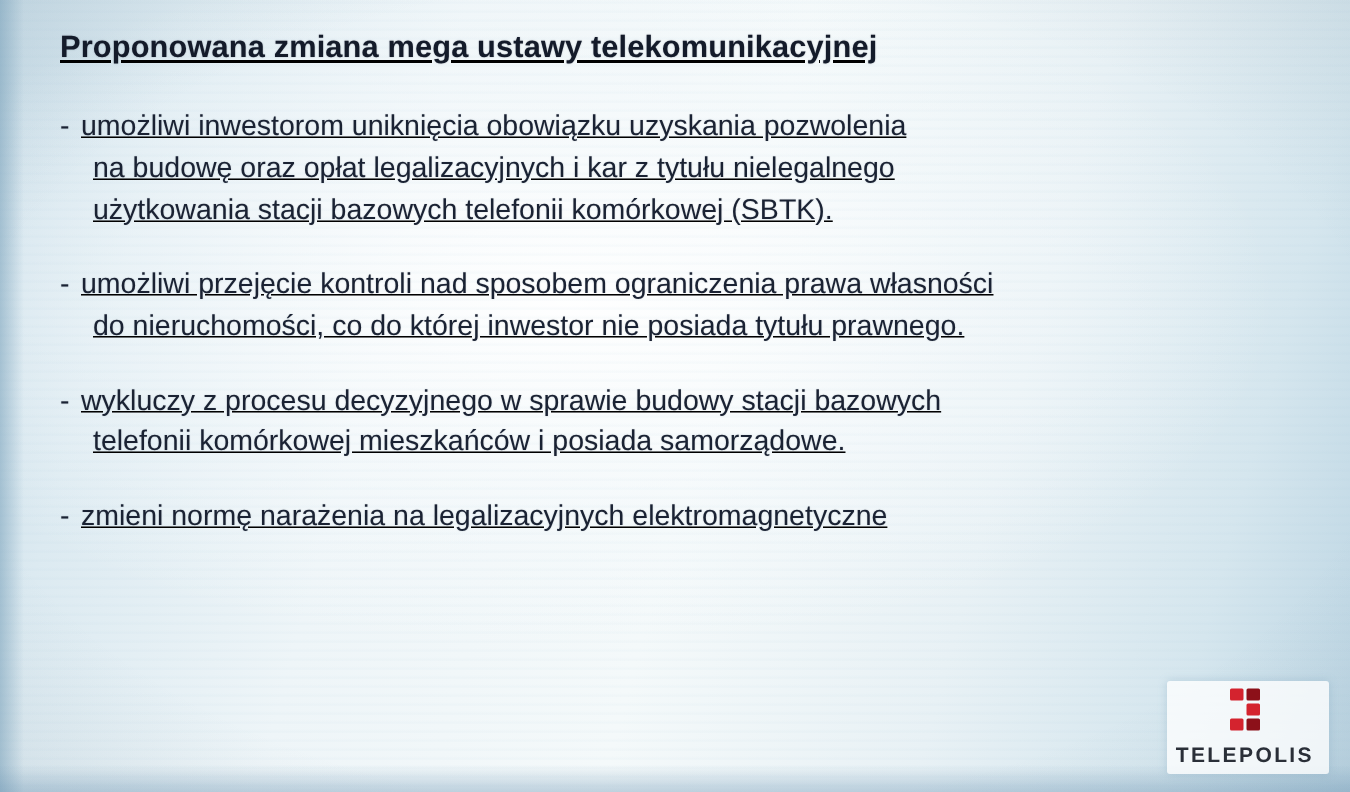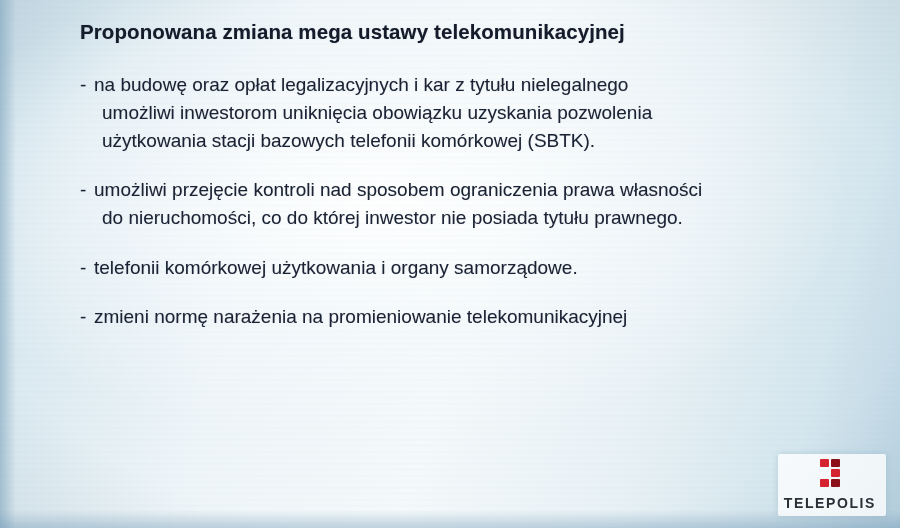--- a/index.html
+++ b/index.html
@@ -54,21 +54,22 @@
   #edge-bottom {
     position: absolute;
     left: 0; right: 0; bottom: 0; height: 18px;
     background: linear-gradient(0deg, rgba(110,150,180,0.40), rgba(110,150,180,0));
     pointer-events: none;
   }
 
   .content {
     position: relative;
     z-index: 3;
-    padding: 18px 30px 0 80px;
+    padding: 18px 30px 0 40px;
+    text-decoration: underline;
   }
 
   .title {
     font-weight: bold;
     font-size: 20.5px;
     line-height: 1.32;
     color: #141b2a;
     letter-spacing: 0.1px;
     margin: 0 0 26px 0;
     text-shadow: 0 0 1px rgba(20,30,50,0.35);
@@ -147,39 +148,40 @@
   <div class="content">
 
     <h1 class="title">
       <span>Proponowana zmiana mega ustawy telekomunikacyjnej</span>
     </h1>
 
     <ul class="bullets">
 
       <li class="bullet">
         <span class="dash">-</span>
+        <span class="ln">umożliwi inwestorom uniknięcia obowiązku uzyskania pozwolenia</span>
         <span class="ln">na budowę oraz opłat legalizacyjnych i kar z tytułu nielegalnego</span>
-        <span class="ln">umożliwi inwestorom uniknięcia obowiązku uzyskania pozwolenia</span>
         <span class="ln">użytkowania stacji bazowych telefonii komórkowej (SBTK).</span>
       </li>
 
       <li class="bullet">
         <span class="dash">-</span>
         <span class="ln">umożliwi przejęcie kontroli nad sposobem ograniczenia prawa własności</span>
         <span class="ln">do nieruchomości, co do której inwestor nie posiada tytułu prawnego.</span>
       </li>
 
       <li class="bullet">
         <span class="dash">-</span>
-        <span class="ln">telefonii komórkowej użytkowania i organy samorządowe.</span>
-      </li>
-
-      <li class="bullet">
-        <span class="dash">-</span>
-        <span class="ln">zmieni normę narażenia na promieniowanie telekomunikacyjnej</span>
+        <span class="ln">wykluczy z procesu decyzyjnego w sprawie budowy stacji bazowych</span>
+        <span class="ln">telefonii komórkowej mieszkańców i posiada samorządowe.</span>
+      </li>
+
+      <li class="bullet">
+        <span class="dash">-</span>
+        <span class="ln">zmieni normę narażenia na legalizacyjnych elektromagnetyczne</span>
       </li>
 
     </ul>
   </div>
 
   <div id="banding"></div>
   <div id="vignette"></div>
   <div id="edge-left"></div>
   <div id="edge-bottom"></div>
 

